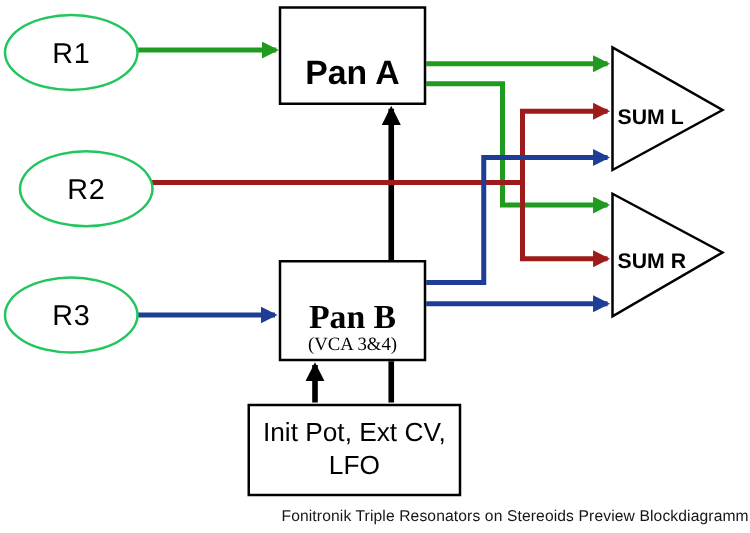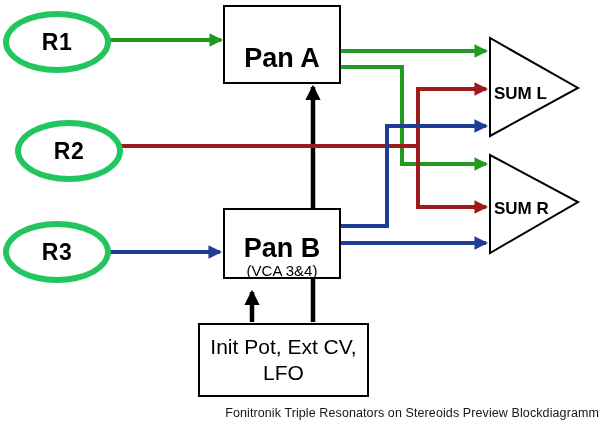--- a/index.html
+++ b/index.html
@@ -3,23 +3,23 @@
 <meta charset="utf-8">
 <style>
   html,body{margin:0;padding:0;background:#fff;}
   .stage{
     position:relative;width:600px;height:426px;background:#fff;
     font-family:"Liberation Sans",sans-serif;overflow:hidden;color:#000;
   }
   .stage svg{position:absolute;left:0;top:0;display:block;}
   .ellipse{
     position:absolute;width:108px;height:62px;box-sizing:border-box;
-    border:6px solid #22c55e;border-radius:50%;background:#fff;
+    border:2px solid #22c55e;border-radius:50%;background:#fff;
     display:flex;align-items:center;justify-content:center;
-    font-weight:bold;font-size:23px;letter-spacing:0.5px;
+    font-weight:normal;font-size:23px;letter-spacing:0.5px;
   }
   .box{
     position:absolute;box-sizing:border-box;border:2px solid #000;background:#fff;
     display:flex;flex-direction:column;align-items:center;justify-content:center;
     text-align:center;
   }
   .box .title{font-weight:bold;font-size:27px;line-height:1.05;margin-top:28px;}
   .box .subtitle{font-size:15px;line-height:1.25;}
   .box.cv .title{font-size:27px;}
   .box.cv .subtitle{font-size:21px;}
@@ -72,21 +72,21 @@
     <span>R2</span>
   </div>
   <div class="ellipse" style="left:3px;top:221px;">
     <span>R3</span>
   </div>
 
   <div class="box" style="left:223px;top:5px;width:118px;height:79px;">
     <div class="title">Pan A</div>
   </div>
 
-  <div class="box" style="left:223px;top:208px;width:118px;height:71px;">
+  <div class="box" style="left:223px;top:208px;width:118px;height:81px;font-family:Liberation Serif, serif;">
     <div class="title">Pan B</div>
     <div class="subtitle">(VCA 3&amp;4)</div>
   </div>
 
   <div class="box cv" style="left:198px;top:323px;width:171px;height:74px;">
     <div class="subtitle">Init Pot, Ext CV, LFO</div>
   </div>
 
   <div class="sum-label" style="left:494px;top:84px;text-align:center;">SUM L</div>
   <div class="sum-label" style="left:494px;top:199px;">SUM R</div>

